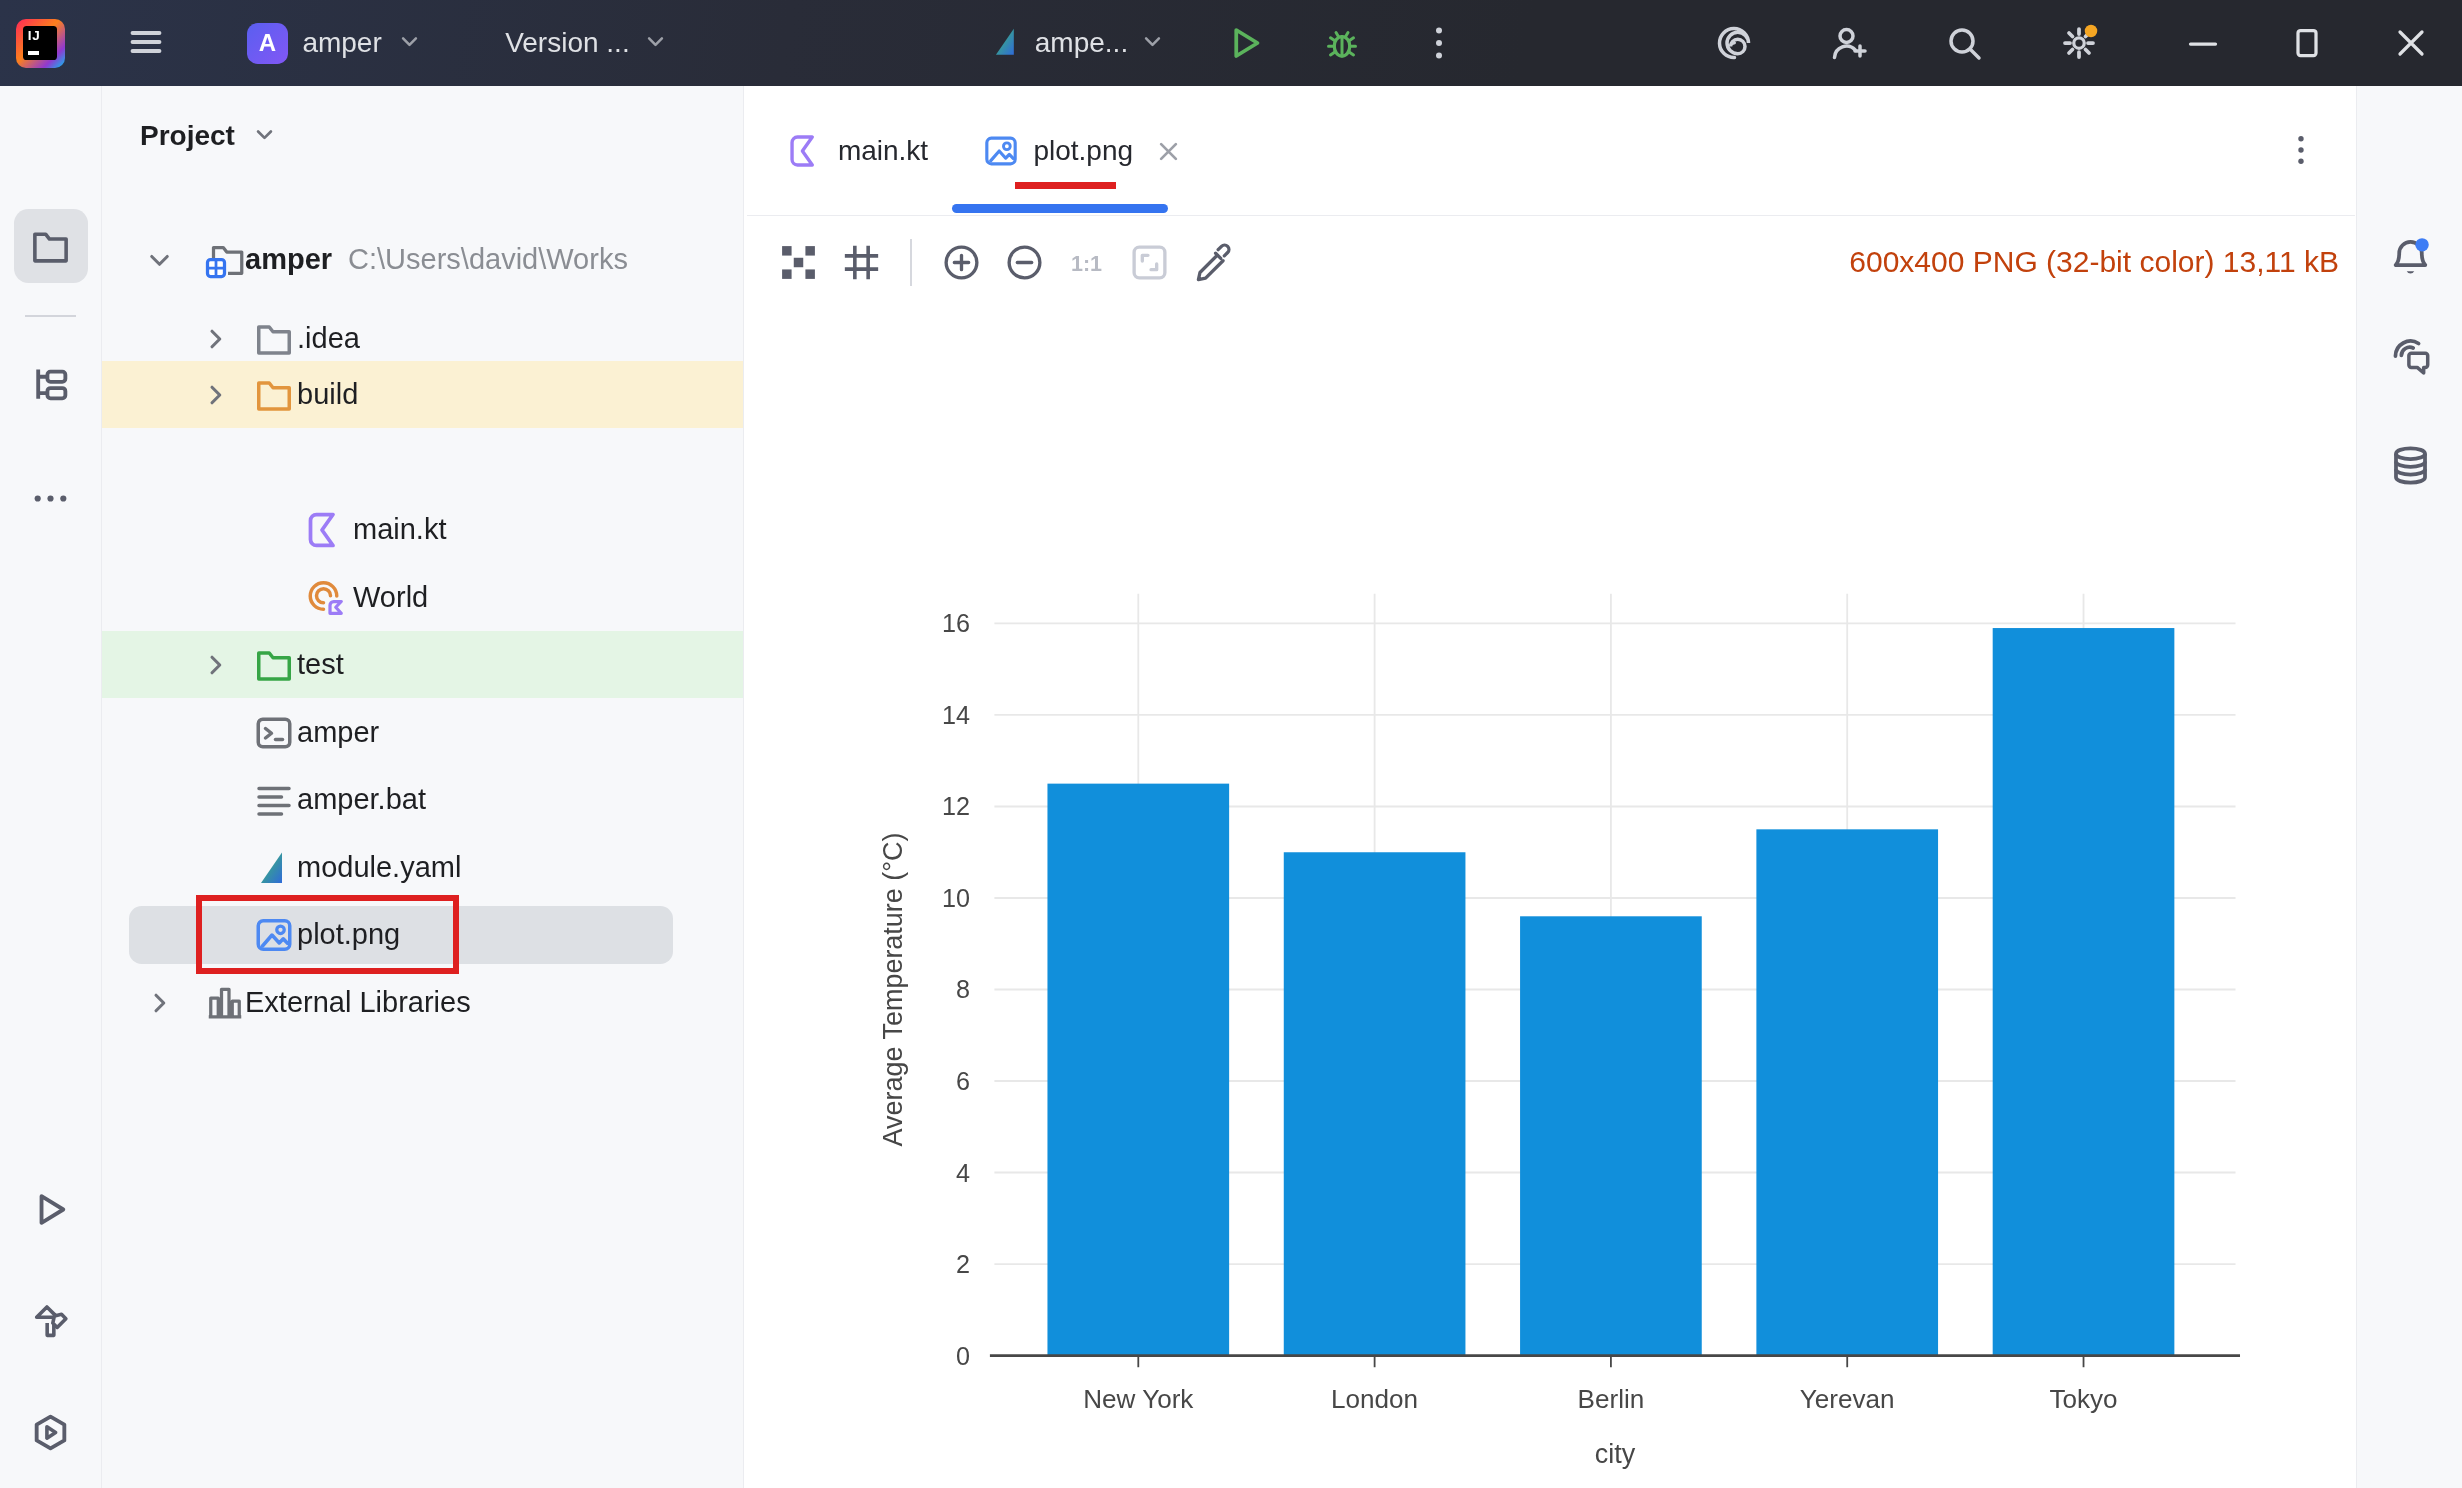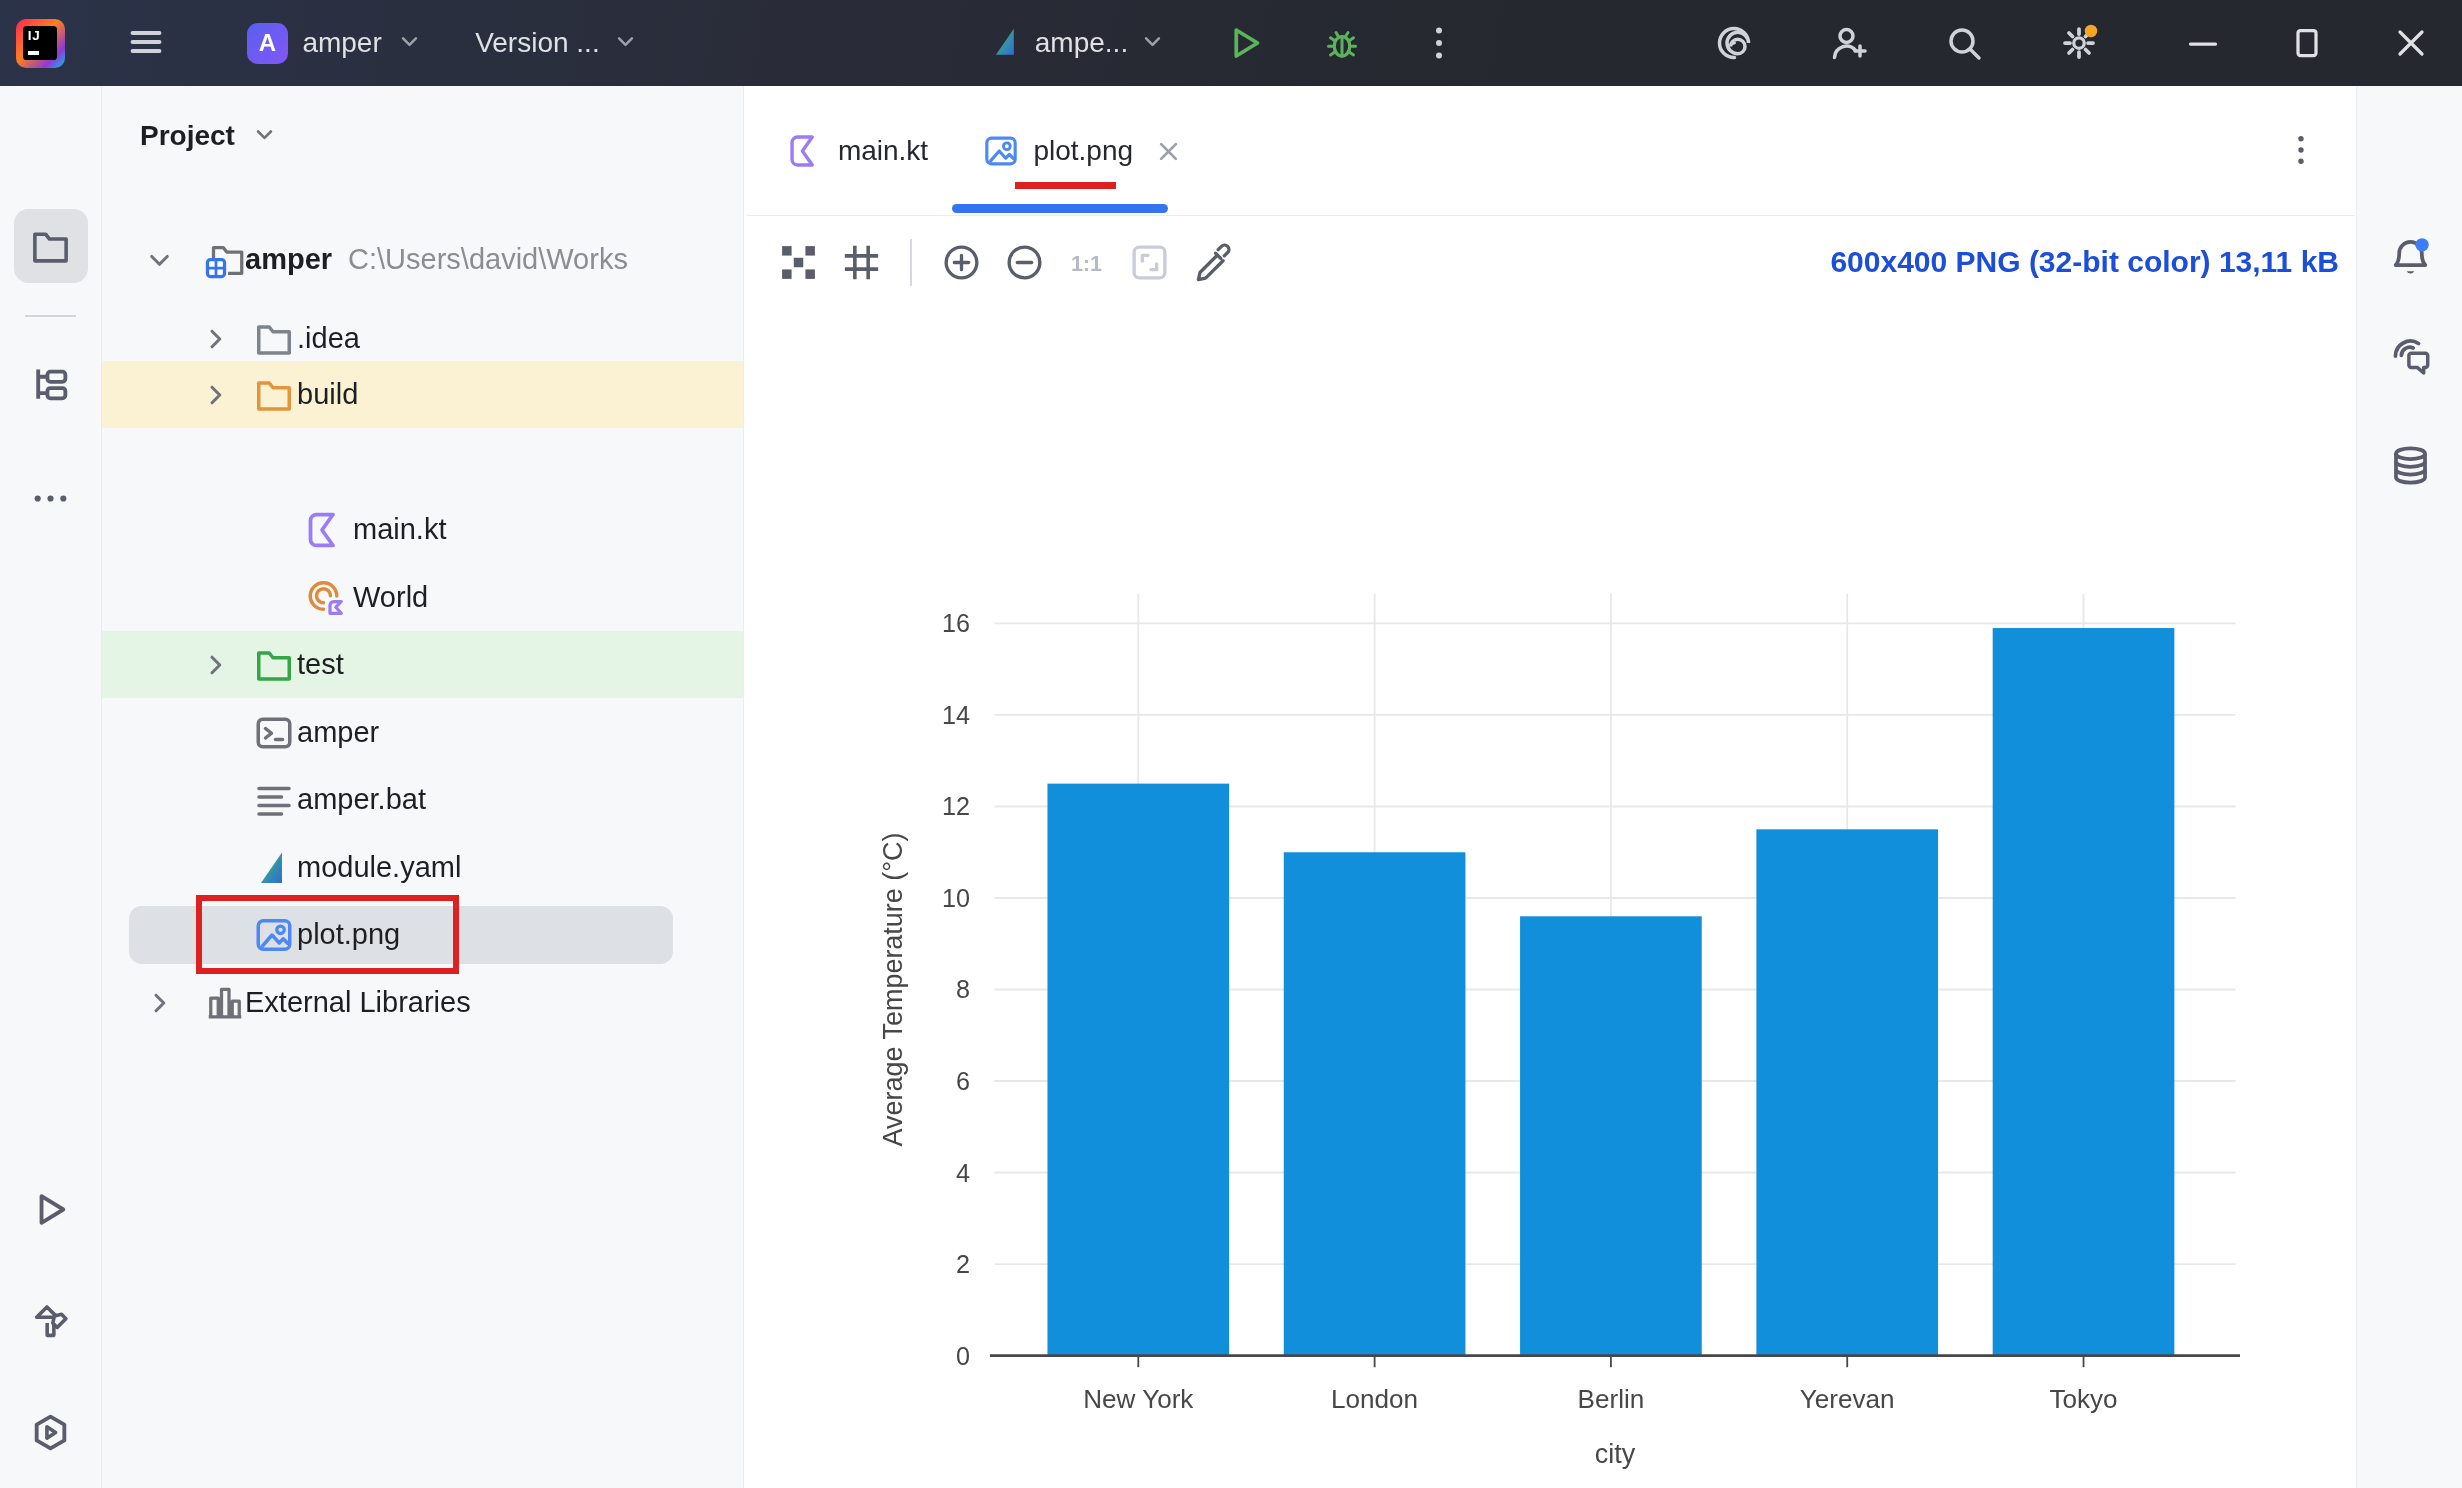--- a/index.html
+++ b/index.html
@@ -28,21 +28,21 @@
   .ide-logo .bar { position: absolute; left: 11.7px; bottom: 12.6px; width: 11.7px; height: 3.6px; background: #fff; }
   .tb-btn { display: flex; align-items: center; justify-content: center; cursor: pointer; }
   .hamburger { margin-left: 56px; width: 50px; height: 50px; }
   .proj-chip { display: flex; align-items: center; margin-left: 76px; gap: 14.4px; }
   .proj-badge {
     width: 41px; height: 41px; border-radius: 10.8px; color: #fff;
     background: linear-gradient(135deg, #5A5FF0 0%, #8257F5 100%);
     font-size: 24px; font-weight: bold; display: flex; align-items: center; justify-content: center;
   }
   .tb-label { color: #DFE1E5; font-size: 28px; }
-  .vcs-chip { display: flex; align-items: center; margin-left: 52px; gap: 12.6px; }
+  .vcs-chip { display: flex; align-items: center; margin-left: 82px; gap: 12.6px; }
   .tb-center { position: absolute; left: 990px; top: 0; height: 86px; display: flex; align-items: center; }
   .runcfg { display: flex; align-items: center; gap: 10.8px; }
   .tb-icons { display: flex; align-items: center; }
   .tb-center .tb-icons { margin-left: 59px; gap: 56px; }
   .tb-right { position: absolute; right: 0; top: 0; height: 86px; display: flex; align-items: center; padding-right: 31px; }
   .tb-right .cluster1 { display: flex; align-items: center; gap: 74px; }
   .tb-right .cluster2 { display: flex; align-items: center; gap: 63px; margin-left: 83px; }
   
   .stripe {
     position: absolute; top: 86px; bottom: 0; background: #F7F8FA;
@@ -78,21 +78,21 @@
   .tab { position: absolute; top: 0; height: 130px; display: flex; align-items: center; cursor: pointer; }
   .tab .ticon { width: 36px; height: 36px; flex: 0 0 auto; }
   .tab .tlabel { font-size: 28px; color: #26282E; margin-left: 14.4px; white-space: nowrap; }
   .tab-indicator { position: absolute; height: 9px; border-radius: 4.5px; background: #3574F0; bottom: 1.8px; }
   .tab-red-underline { position: absolute; background: #DE2020; z-index: 5; }
   .tab-close { margin-left: 20px; width: 31px; height: 31px; }
   .tabbar-more { position: absolute; left: 1529px; top: 0; height: 130px; width: 50px; display: flex; align-items: center; justify-content: center; cursor: pointer; }
   .vtools { position: absolute; left: 0; top: 131px; height: 90px; display: flex; align-items: center; padding-left: 31px; gap: 21.6px; }
   .vtool { width: 41px; height: 41px; display: flex; align-items: center; justify-content: center; cursor: pointer; }
   .vtool-divider { width: 1.8px; height: 47px; background: #D6D8DE; margin: 0 7.2px; }
-  .img-info { position: absolute; right: 16px; top: 131px; height: 90px; display: flex; align-items: center; font-size: 30px; color: #1d4ed8; font-weight: bold; }
+  .img-info { position: absolute; right: 16px; top: 131px; height: 90px; display: flex; align-items: center; font-size: 30px; color: #c2410c; }
   .chart-wrap { position: absolute; left: 108px; top: 404px; width: 1403px; height: 999px; }
 </style>
 </head>
 <body>
 
 <header class="toolbar">
   <div class="tb-left">
     <div class="ide-logo">
       <div class="inner">IJ</div>
         <div class="bar"></div>

